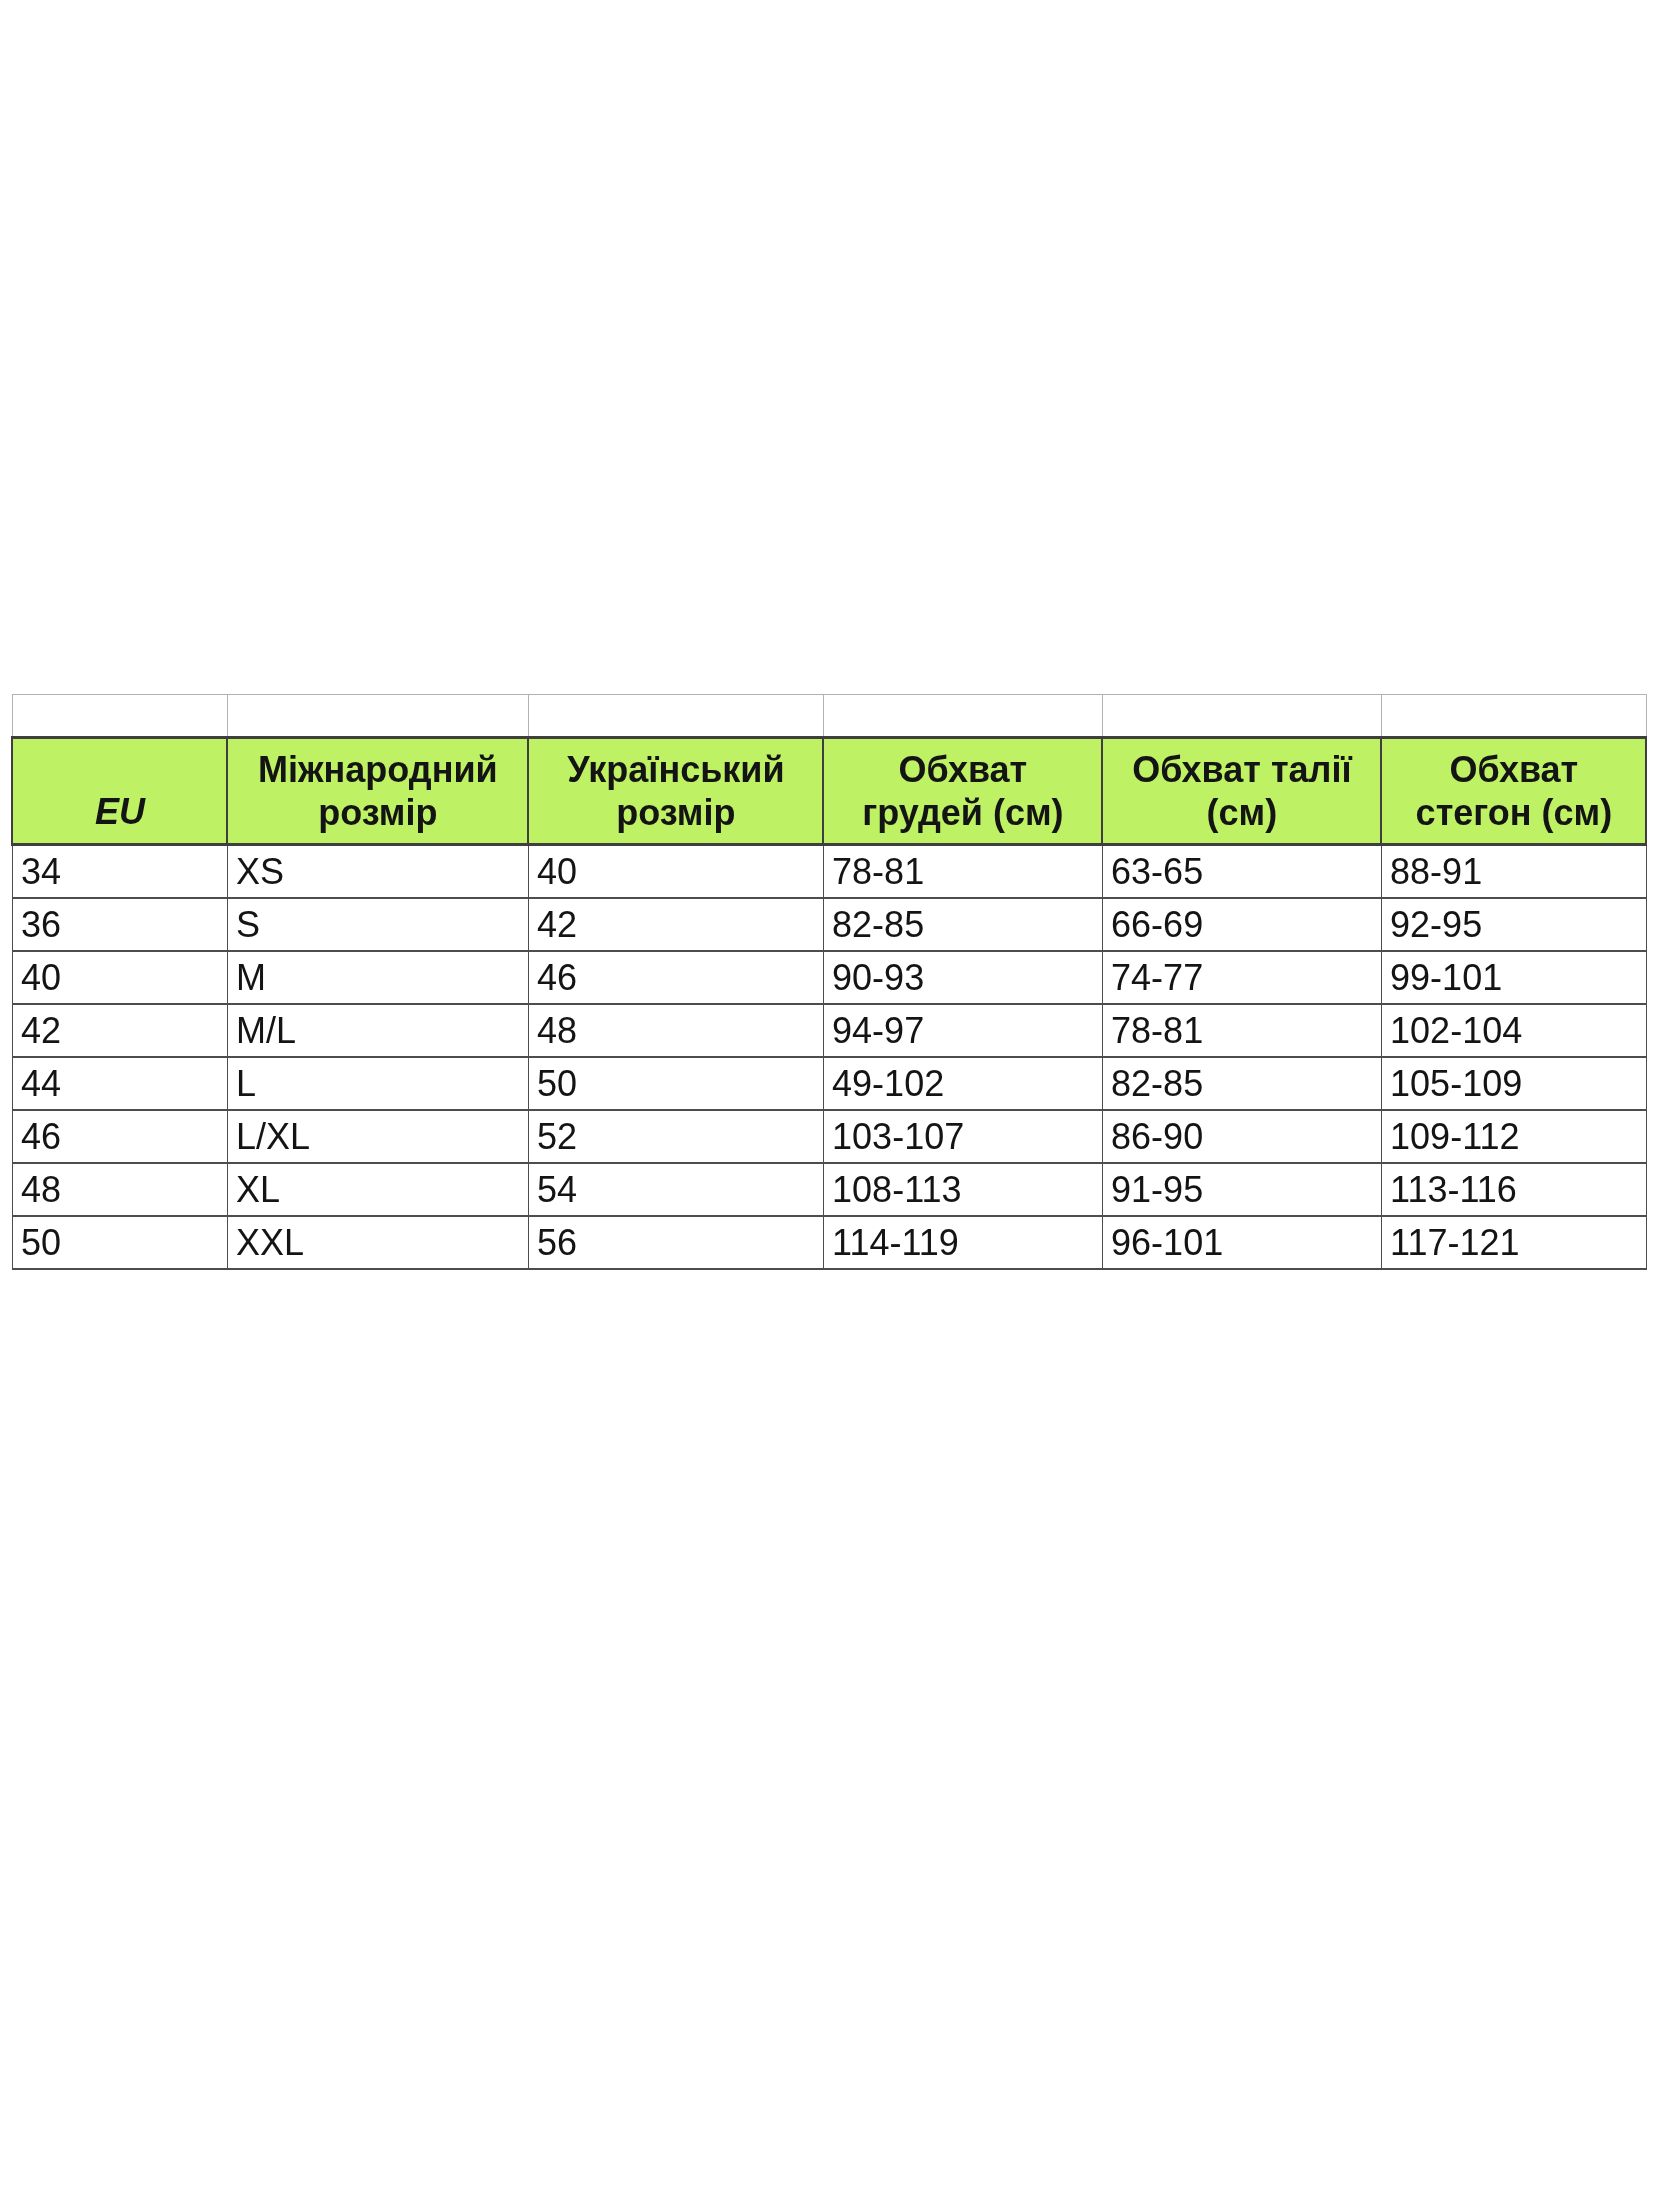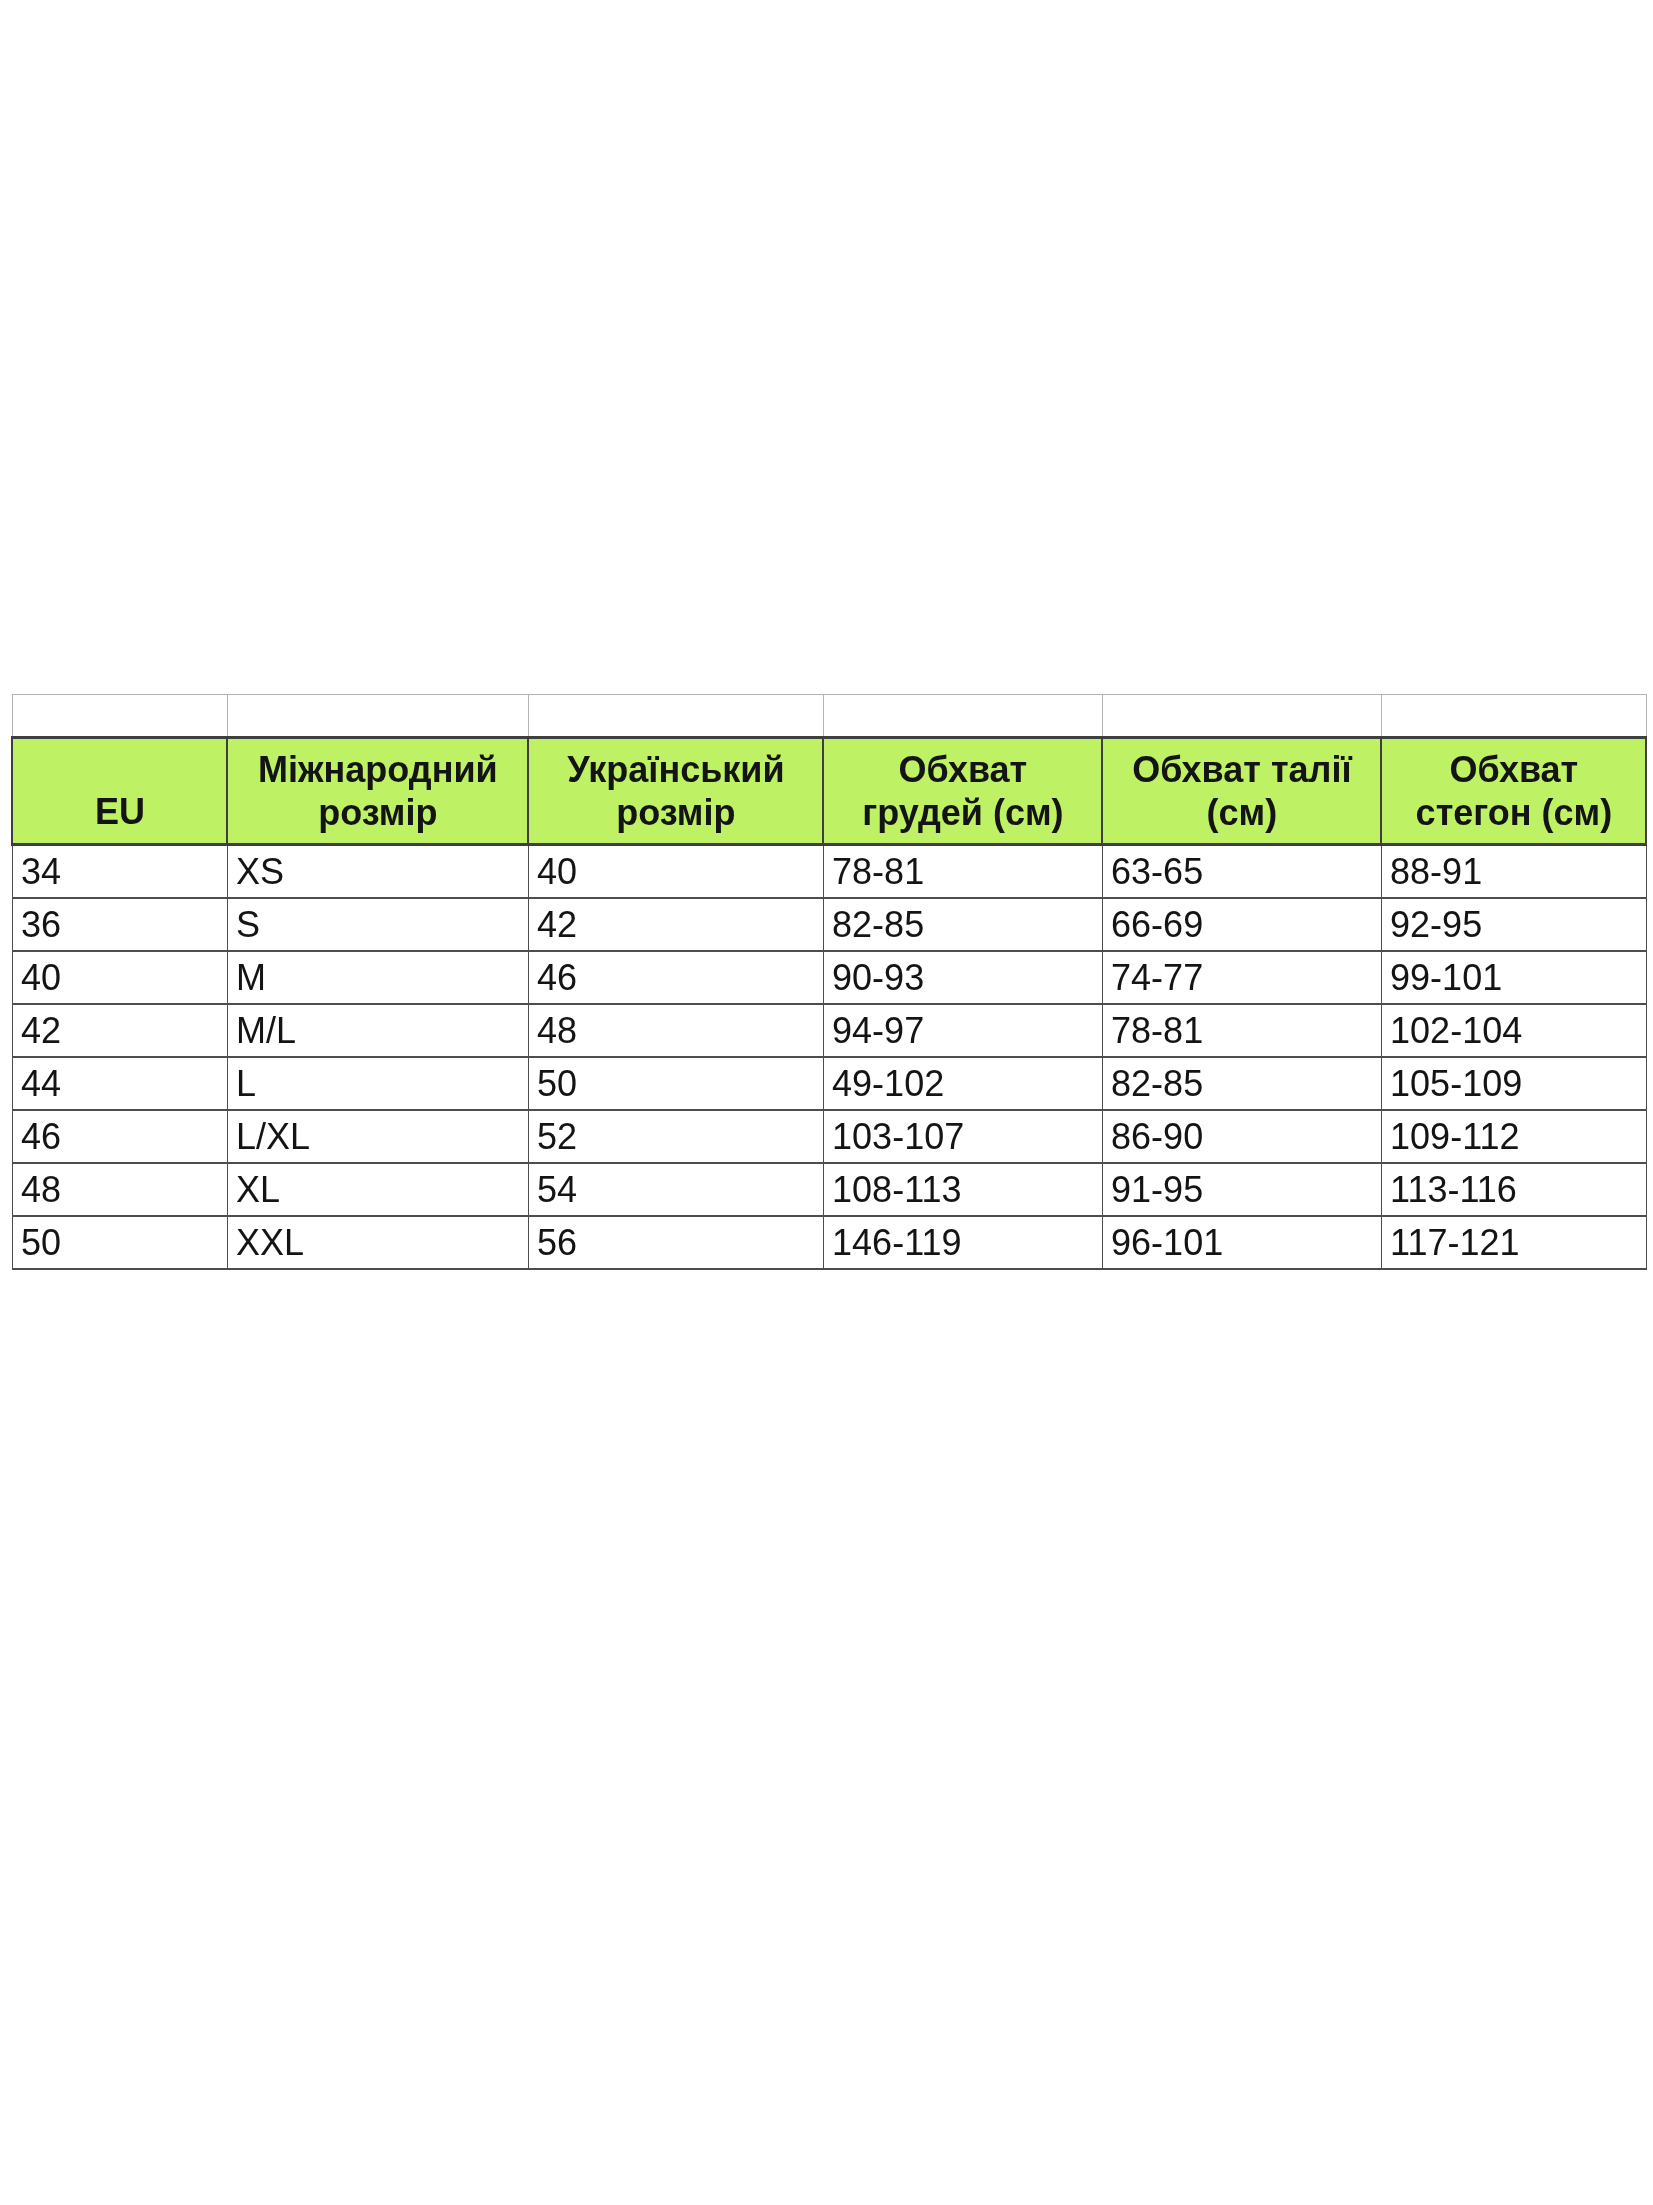--- a/index.html
+++ b/index.html
@@ -49,20 +49,21 @@
     font-weight: bold;
     text-align: center;
     vertical-align: middle;
     line-height: 1.2;
     white-space: pre-line;
     padding: 1.6px 4.9px;
   }
   tr.header-row th.col-eu {
     vertical-align: bottom;
     padding-bottom: 9.8px;
+    font-style: italic;
   }
   
   tr.data-row td {
     border: 1.6px solid #4d4d4d;
     border-top-width: 2.5px;
     border-bottom-width: 2.5px;
     height: 51px;
     font-size: 36px;
     font-weight: normal;
     text-align: left;
@@ -171,19 +172,19 @@
     <td>54</td>
     <td>108-113</td>
     <td>91-95</td>
     <td>113-116</td>
   </tr>
 
   <tr class="data-row">
     <td>50</td>
     <td>XXL</td>
     <td>56</td>
-    <td>146-119</td>
+    <td>114-119</td>
     <td>96-101</td>
     <td>117-121</td>
   </tr>
 </tbody>
   </table>
 
 
 </body></html>

